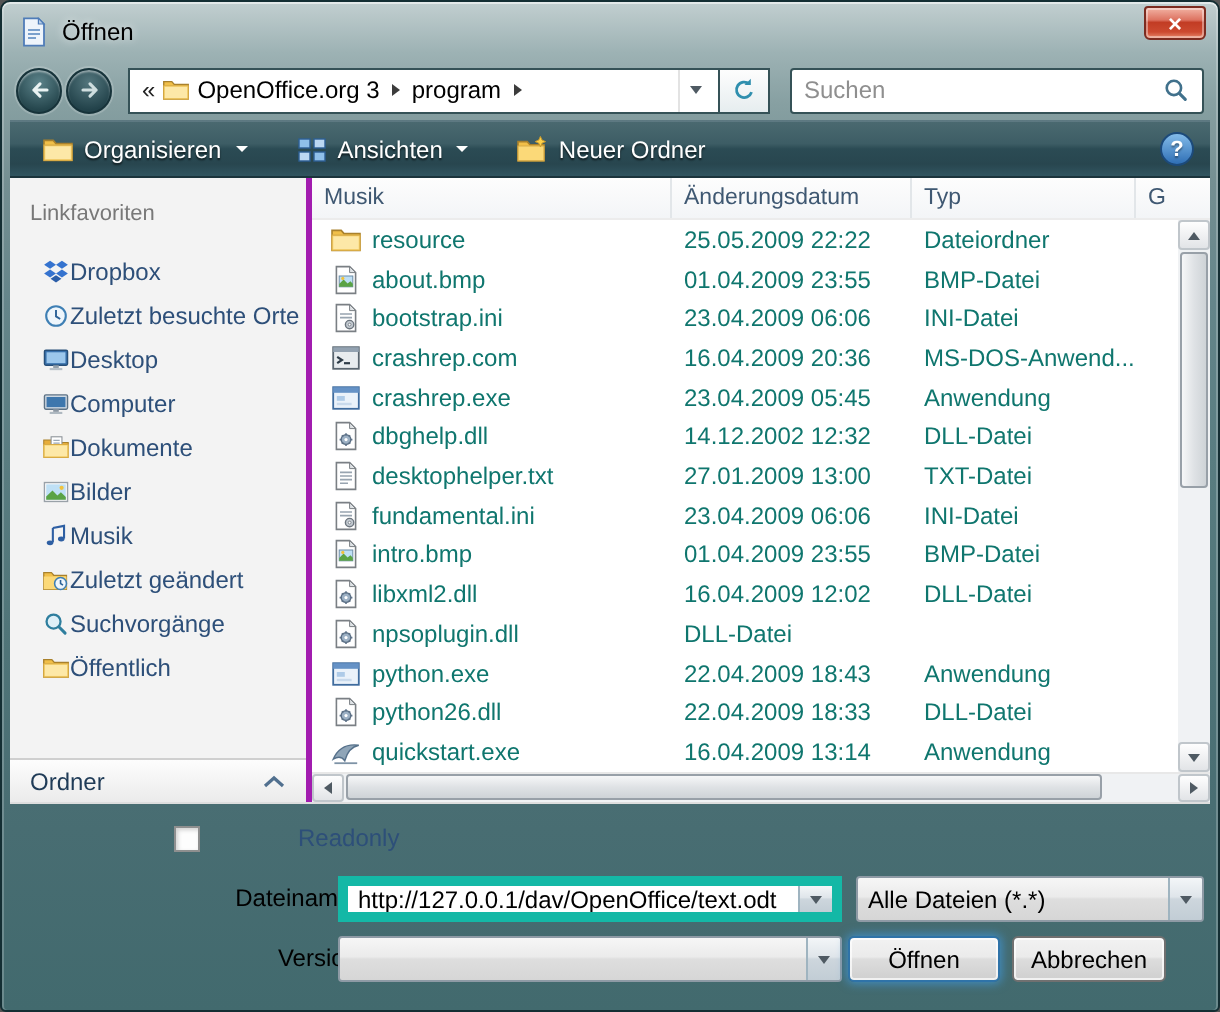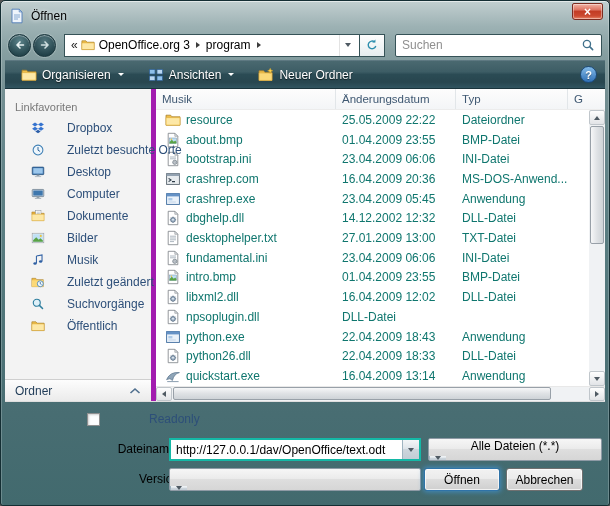--- a/index.html
+++ b/index.html
@@ -42,23 +42,23 @@
   .toolbar{height:29px;flex:0 0 29px;display:flex;align-items:center;padding:0 8px;
     background:linear-gradient(180deg,#4a6970 0%,#3d5d65 40%,#2b4b54 50%,#28464f 78%,#315560 100%);
     border-top:1px solid rgba(255,255,255,.22);border-bottom:1px solid #1b343c;}
   .tb-btn{display:flex;align-items:center;gap:5px;color:#fff;text-shadow:0 1px 1px rgba(0,0,0,.65);padding:3px 8px;border-radius:3px;margin-right:8px;white-space:nowrap;}
   .tb-caret{width:0;height:0;border-top:3.5px solid #fff;border-left:3.5px solid transparent;border-right:3.5px solid transparent;margin-left:2px;}
   .help-btn{margin-left:auto;width:17px;height:17px;border-radius:50%;border:1px solid #1c4a7a;color:#fff;font-weight:bold;font-size:11px;
     background:linear-gradient(180deg,#83bbe9,#2f6fb5);display:flex;align-items:center;justify-content:center;text-shadow:0 1px 1px rgba(0,0,0,.4);}
 
   
   .main{display:flex;height:312px;flex:0 0 312px;background:#fff;}
-  .sidebar{width:151px;flex:0 0 151px;background:#f3f3f3;border-right:5px solid #a21caf;position:relative;}
+  .sidebar{width:151px;flex:0 0 151px;background:#f3f3f3;border-right:3px solid #a21caf;position:relative;}
   .side-header{color:#787878;font-size:11px;padding:12px 0 8px 10px;}
-  .side-item{display:flex;align-items:flex-start;gap:22px;height:22px;padding-left:26px;cursor:default;white-space:nowrap;}
+  .side-item{display:flex;align-items:flex-end;gap:0;height:22px;padding-left:16px;cursor:default;white-space:nowrap;}
   .side-label{color:#2d4f79;}
   .side-footer{position:absolute;left:0;right:0;bottom:0;height:22px;border-top:1px solid #cfcfcf;
     background:linear-gradient(#fdfdfd,#ebebeb);display:flex;align-items:center;justify-content:space-between;padding:0 10px;color:#1f3b57;}
 
   .filelist{flex:1;display:flex;flex-direction:column;background:#fff;overflow:hidden;}
   .list-header{height:21px;flex:0 0 21px;display:flex;background:linear-gradient(#fdfdfd,#f3f5f7);border-bottom:1px solid #ececec;color:#3f5872;font-size:11.5px;}
   .col{display:flex;align-items:center;padding:0 6px;border-right:1px solid #e2e6e9;}
   .col-name{width:180px;flex:0 0 180px;}
   .col-date{width:120px;flex:0 0 120px;}
   .col-type{width:112px;flex:0 0 112px;}
@@ -95,22 +95,22 @@
   
   .footer{flex:1;position:relative;background:#f0f0f0;border-top:1px solid #dedede;}
   .readonly-row{position:absolute;top:10px;left:82px;display:flex;align-items:center;gap:6px;}
   .checkbox{width:13px;height:13px;background:#fdfdfd;border:1px solid #8e8f8f;box-shadow:inset 1px 1px 2px rgba(0,0,0,.18);}
   .readonly-label{color:#2d4f79;margin-left:43px;}
   .frow{position:absolute;left:0;width:602px;height:23px;}
   .filename-row{top:36px;}
   .version-row{top:66px;}
   .flabel{position:absolute;left:16px;top:4px;width:158px;text-align:right;color:#000;}
   .combo{display:flex;align-items:center;height:23px;overflow:hidden;}
-  .combo.white{background:#fff;border:2px solid #14b8a6;}
-  .combo.silver{background:linear-gradient(#f6f6f6,#ebebeb 45%,#dedede 50%,#d6d6d6);border:1px solid #8e9aa5;border-radius:2px;flex-direction:column;}
+  .combo.white{background:#fff;border:5px solid #14b8a6;}
+  .combo.silver{background:linear-gradient(#f6f6f6,#ebebeb 45%,#dedede 50%,#d6d6d6);border:1px solid #8e9aa5;border-radius:2px;}
   .combo-text{flex:1;padding:0 5px;white-space:nowrap;overflow:hidden;}
   .combo-btn{width:17px;align-self:stretch;display:flex;align-items:center;justify-content:center;
     background:linear-gradient(#f3f6f8,#dfe5ea 45%,#cdd6dd 50%,#c2cdd5);border-left:1px solid #9fb4c0;}
   .filename-combo{position:absolute;left:164px;top:0;width:252px;}
   .filetype-combo{position:absolute;left:423px;top:0;width:174px;}
   .version-combo{position:absolute;left:164px;top:0;width:252px;}
   .btn{position:absolute;top:0;height:23px;display:flex;align-items:center;justify-content:center;color:#000;
     border:1px solid #707070;border-radius:3px;background:linear-gradient(#f2f2f2,#ebebeb 45%,#dddddd 50%,#cfcfcf);
     box-shadow:inset 0 0 0 1px rgba(255,255,255,.7);}
   .btn-open{left:419px;width:76px;border-color:#2f73a8;box-shadow:0 0 5px 1px rgba(64,150,215,.75),inset 0 0 0 1px rgba(255,255,255,.7);}

